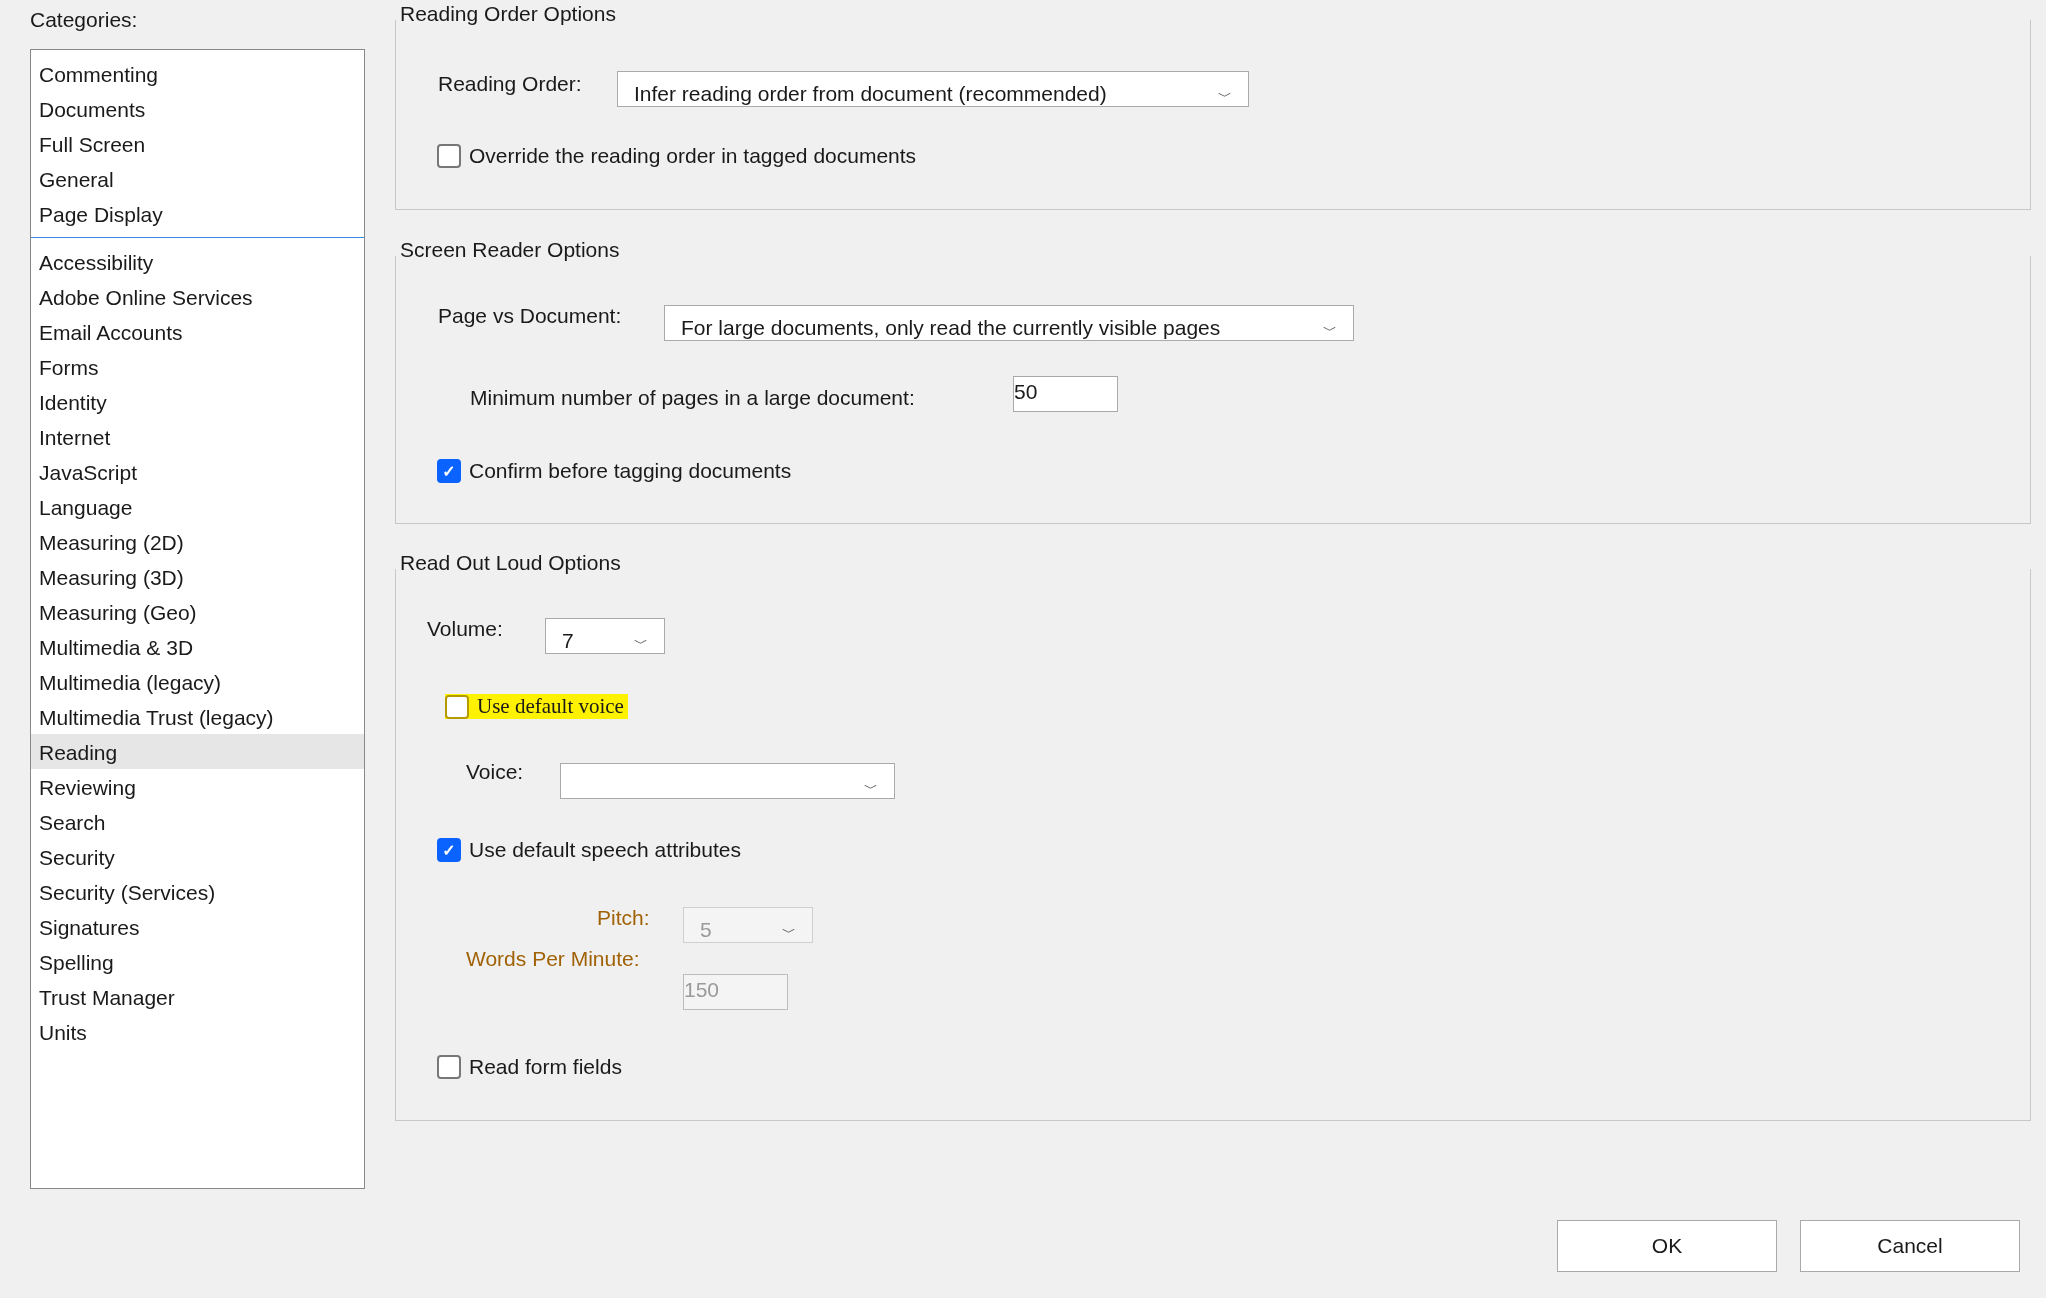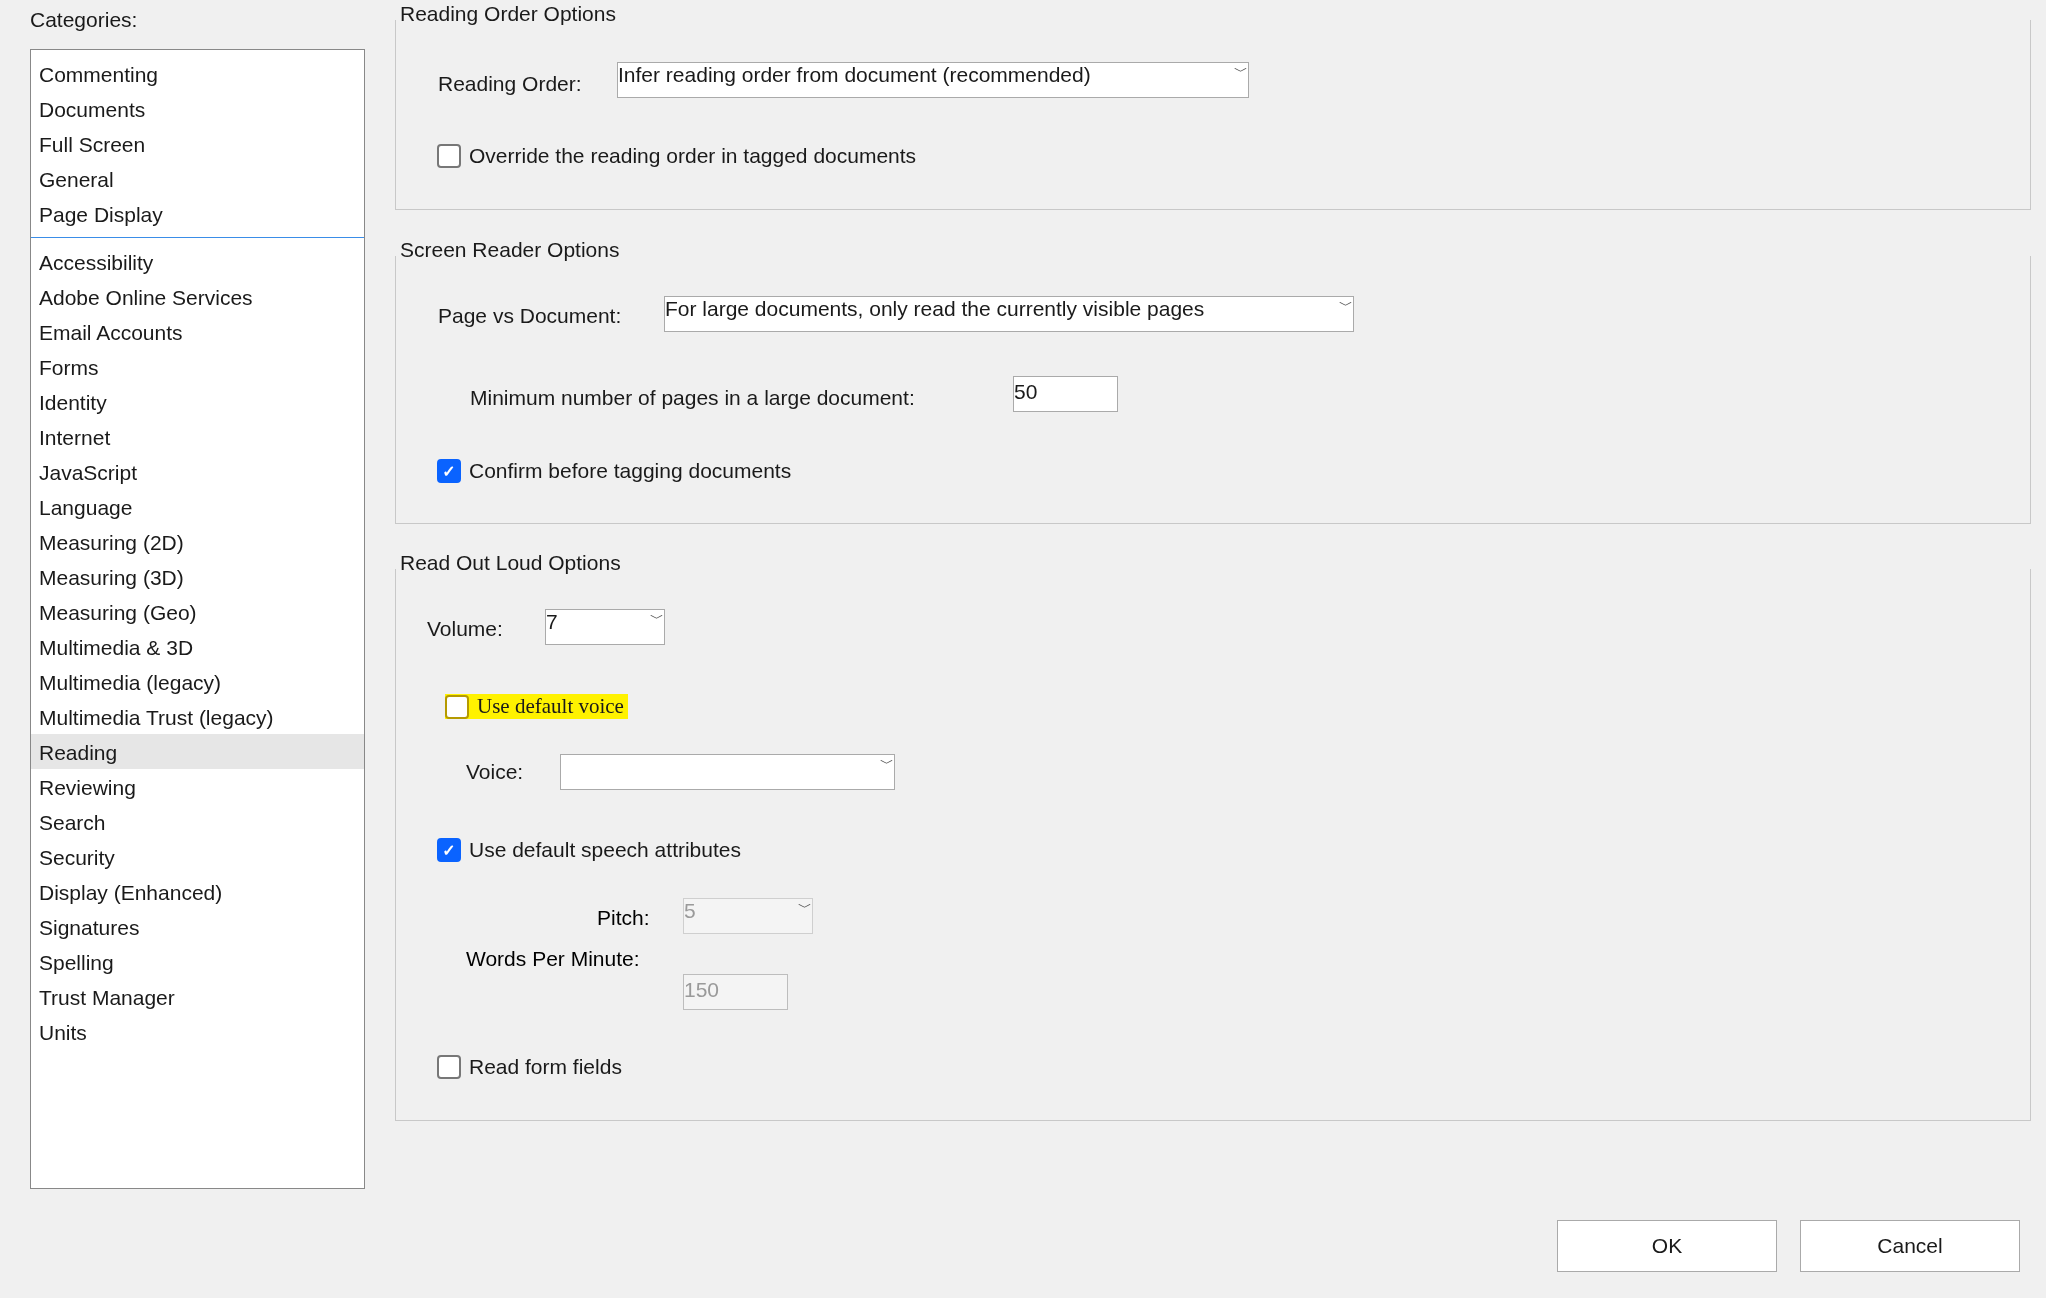--- a/index.html
+++ b/index.html
@@ -45,47 +45,48 @@
     border: 1px solid #c8c8c8;
     border-top: none;
     background: transparent;
   }
   .group-title {
     position: absolute;
     color: #1a1a1a;
   }
   .select {
     display: inline-flex;
-    align-items: flex-start;
+    align-items: flex-end;
     justify-content: space-between;
     background: #fff;
     border: 1px solid #aaa;
-    padding: 0 0;
+    padding: 0 16px;
     height: 36px;
     position: absolute;
     cursor: default;
+    margin-top: 9px;
   }
   .select .chev {
     font-size: 14px;
     color: #555;
     margin-left: 10px;
   }
   .txt-input {
     position: absolute;
     background: #fff;
     border: 1px solid #aaa;
     padding: 3px 0;
     height: 36px;
   }
   .txt-input.disabled {
     background: #f4f4f4;
     color: #9a9a9a;
     border-color: #bdbdbd;
   }
-  .disabled-label { color: #000000; }
+  .disabled-label { color: #a16207; }
   .chk {
     position: absolute;
     display: flex;
     align-items: center;
     gap: 8px;
     cursor: default;
   }
   .chk-box {
     width: 24px; height: 24px;
     border: 2px solid #777;
@@ -141,21 +142,21 @@
     <div class="cat-item">Measuring (2D)</div>
     <div class="cat-item">Measuring (3D)</div>
     <div class="cat-item">Measuring (Geo)</div>
     <div class="cat-item">Multimedia &amp; 3D</div>
     <div class="cat-item">Multimedia (legacy)</div>
     <div class="cat-item">Multimedia Trust (legacy)</div>
     <div class="cat-item selected">Reading</div>
     <div class="cat-item">Reviewing</div>
     <div class="cat-item">Search</div>
     <div class="cat-item">Security</div>
-    <div class="cat-item">Display (Enhanced)</div>
+    <div class="cat-item">Security (Services)</div>
     <div class="cat-item">Signatures</div>
     <div class="cat-item">Spelling</div>
     <div class="cat-item">Trust Manager</div>
     <div class="cat-item">Units</div>
   </div>
 
   <div class="group-title" style="left:400px; top:2px;">Reading Order Options</div>
   <div class="group-box" style="left:395px; top:20px; width:1636px; height:190px;"></div>
 
   <div style="position:absolute; left:438px; top:72px;">Reading Order:</div>

